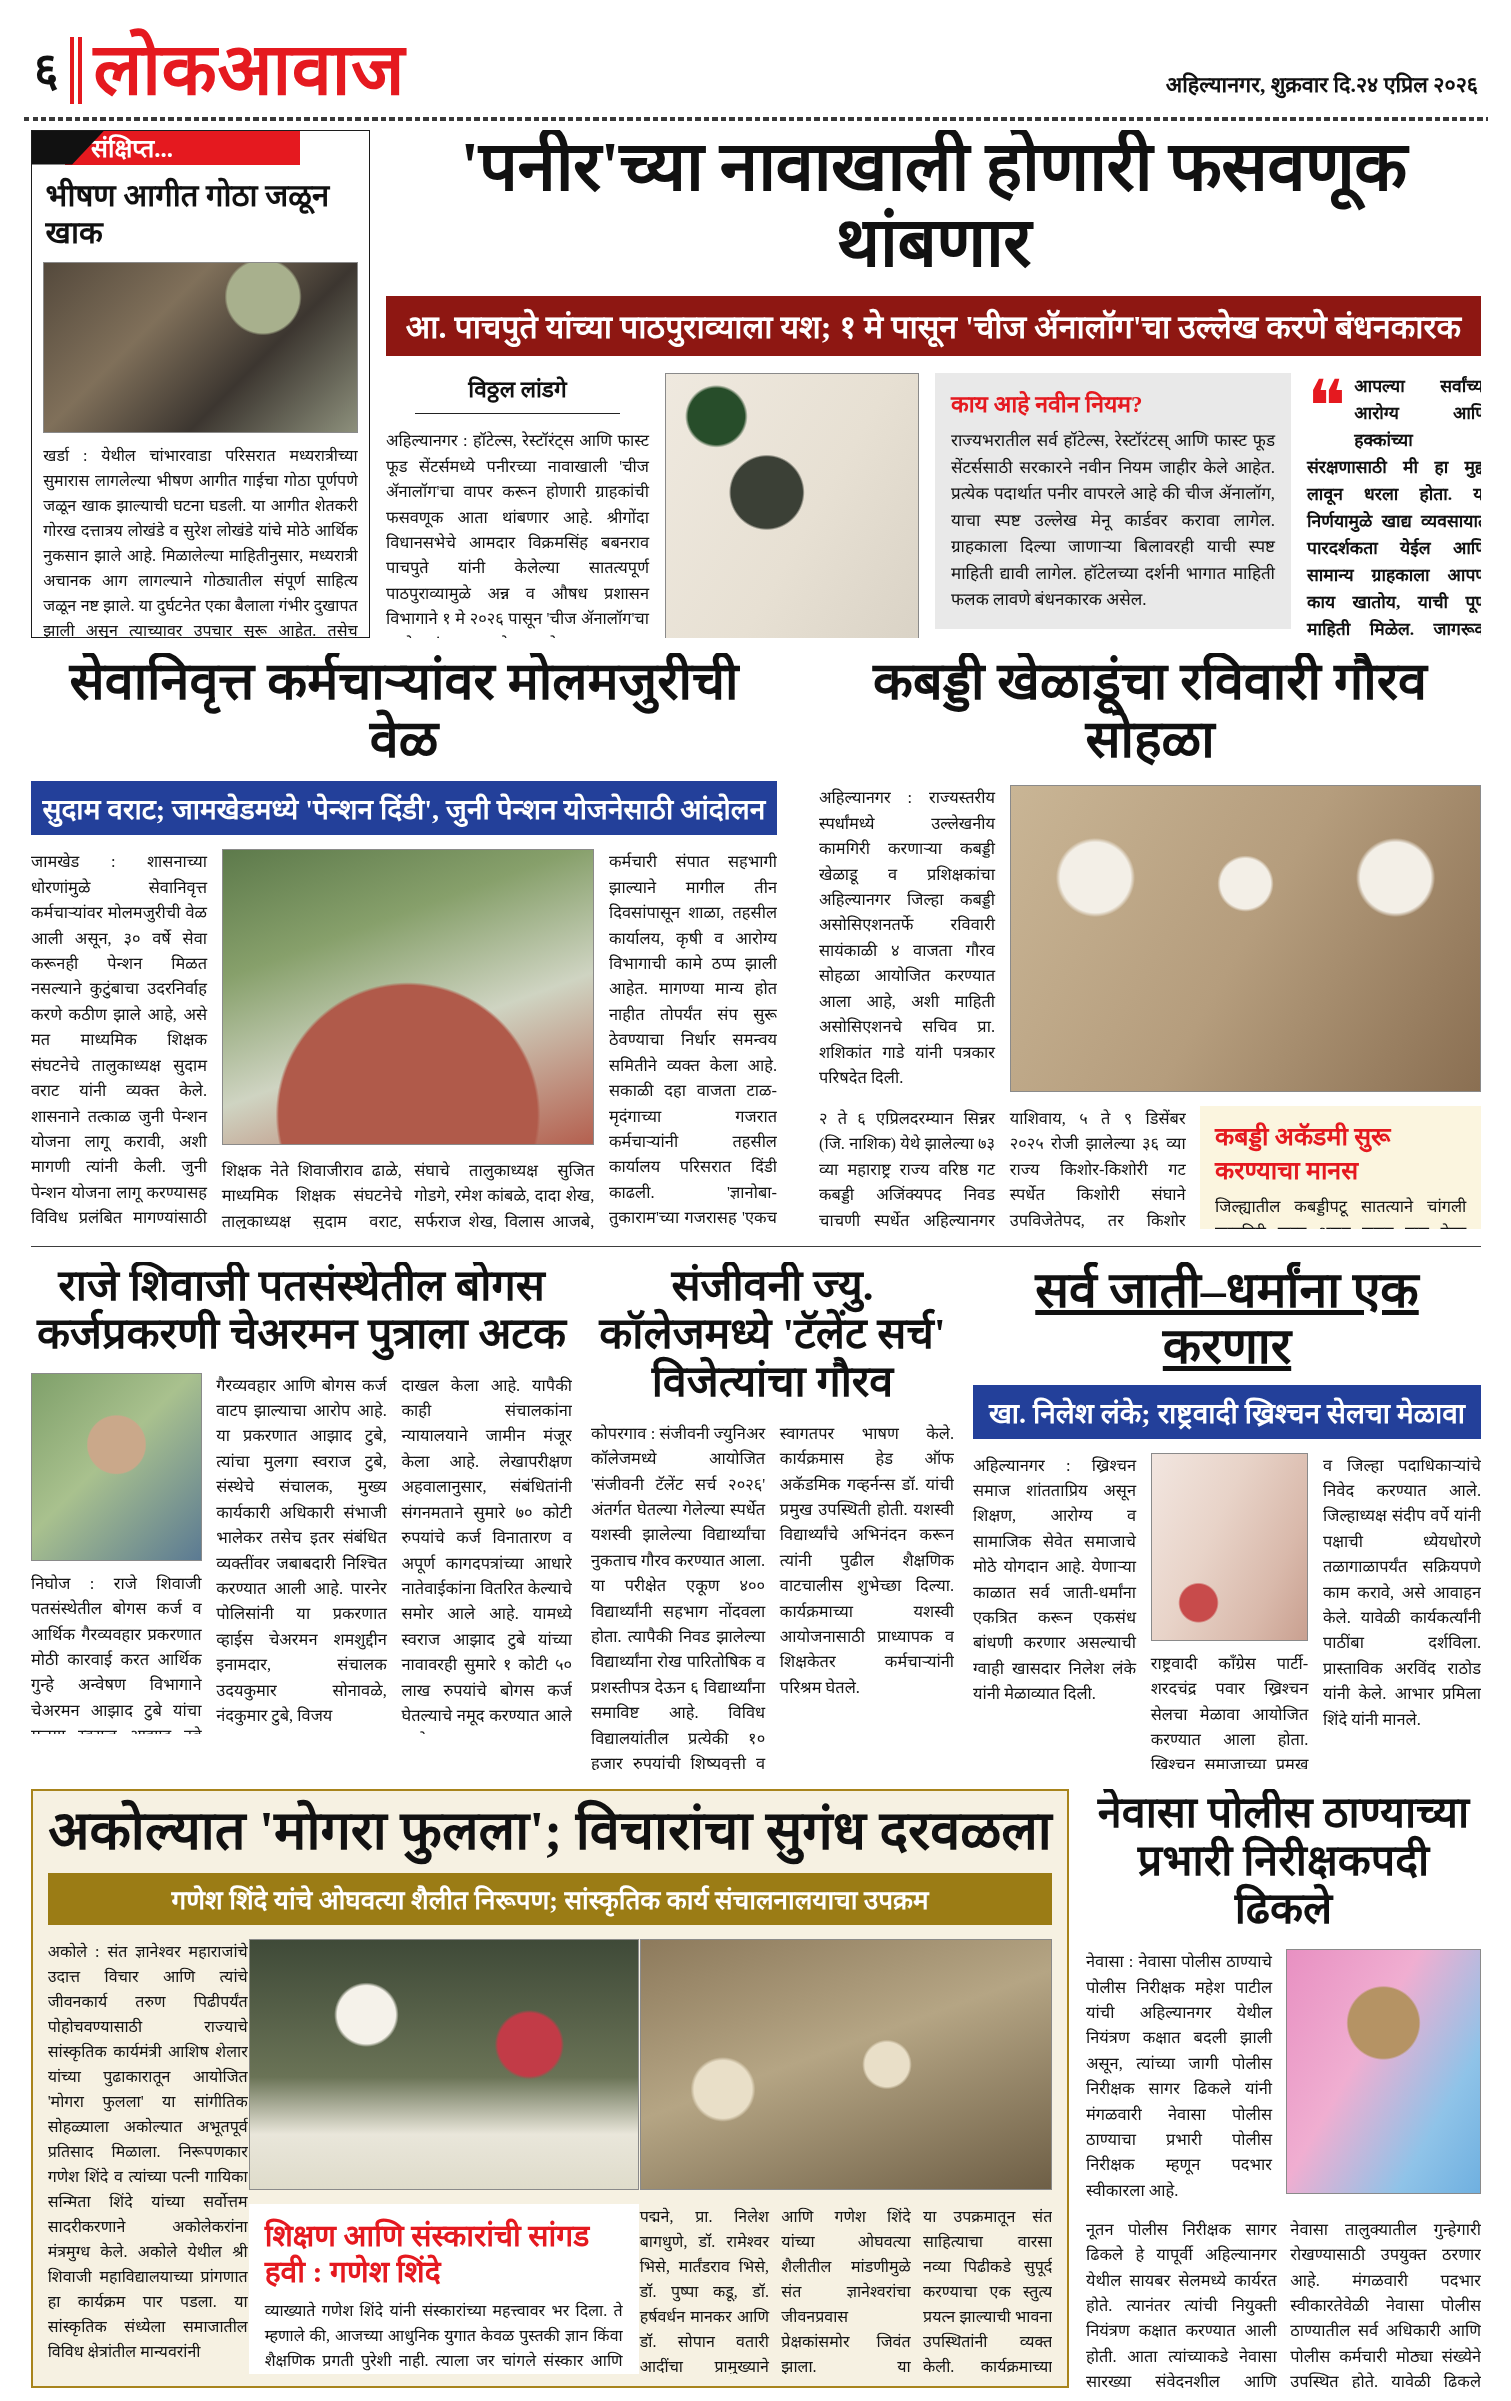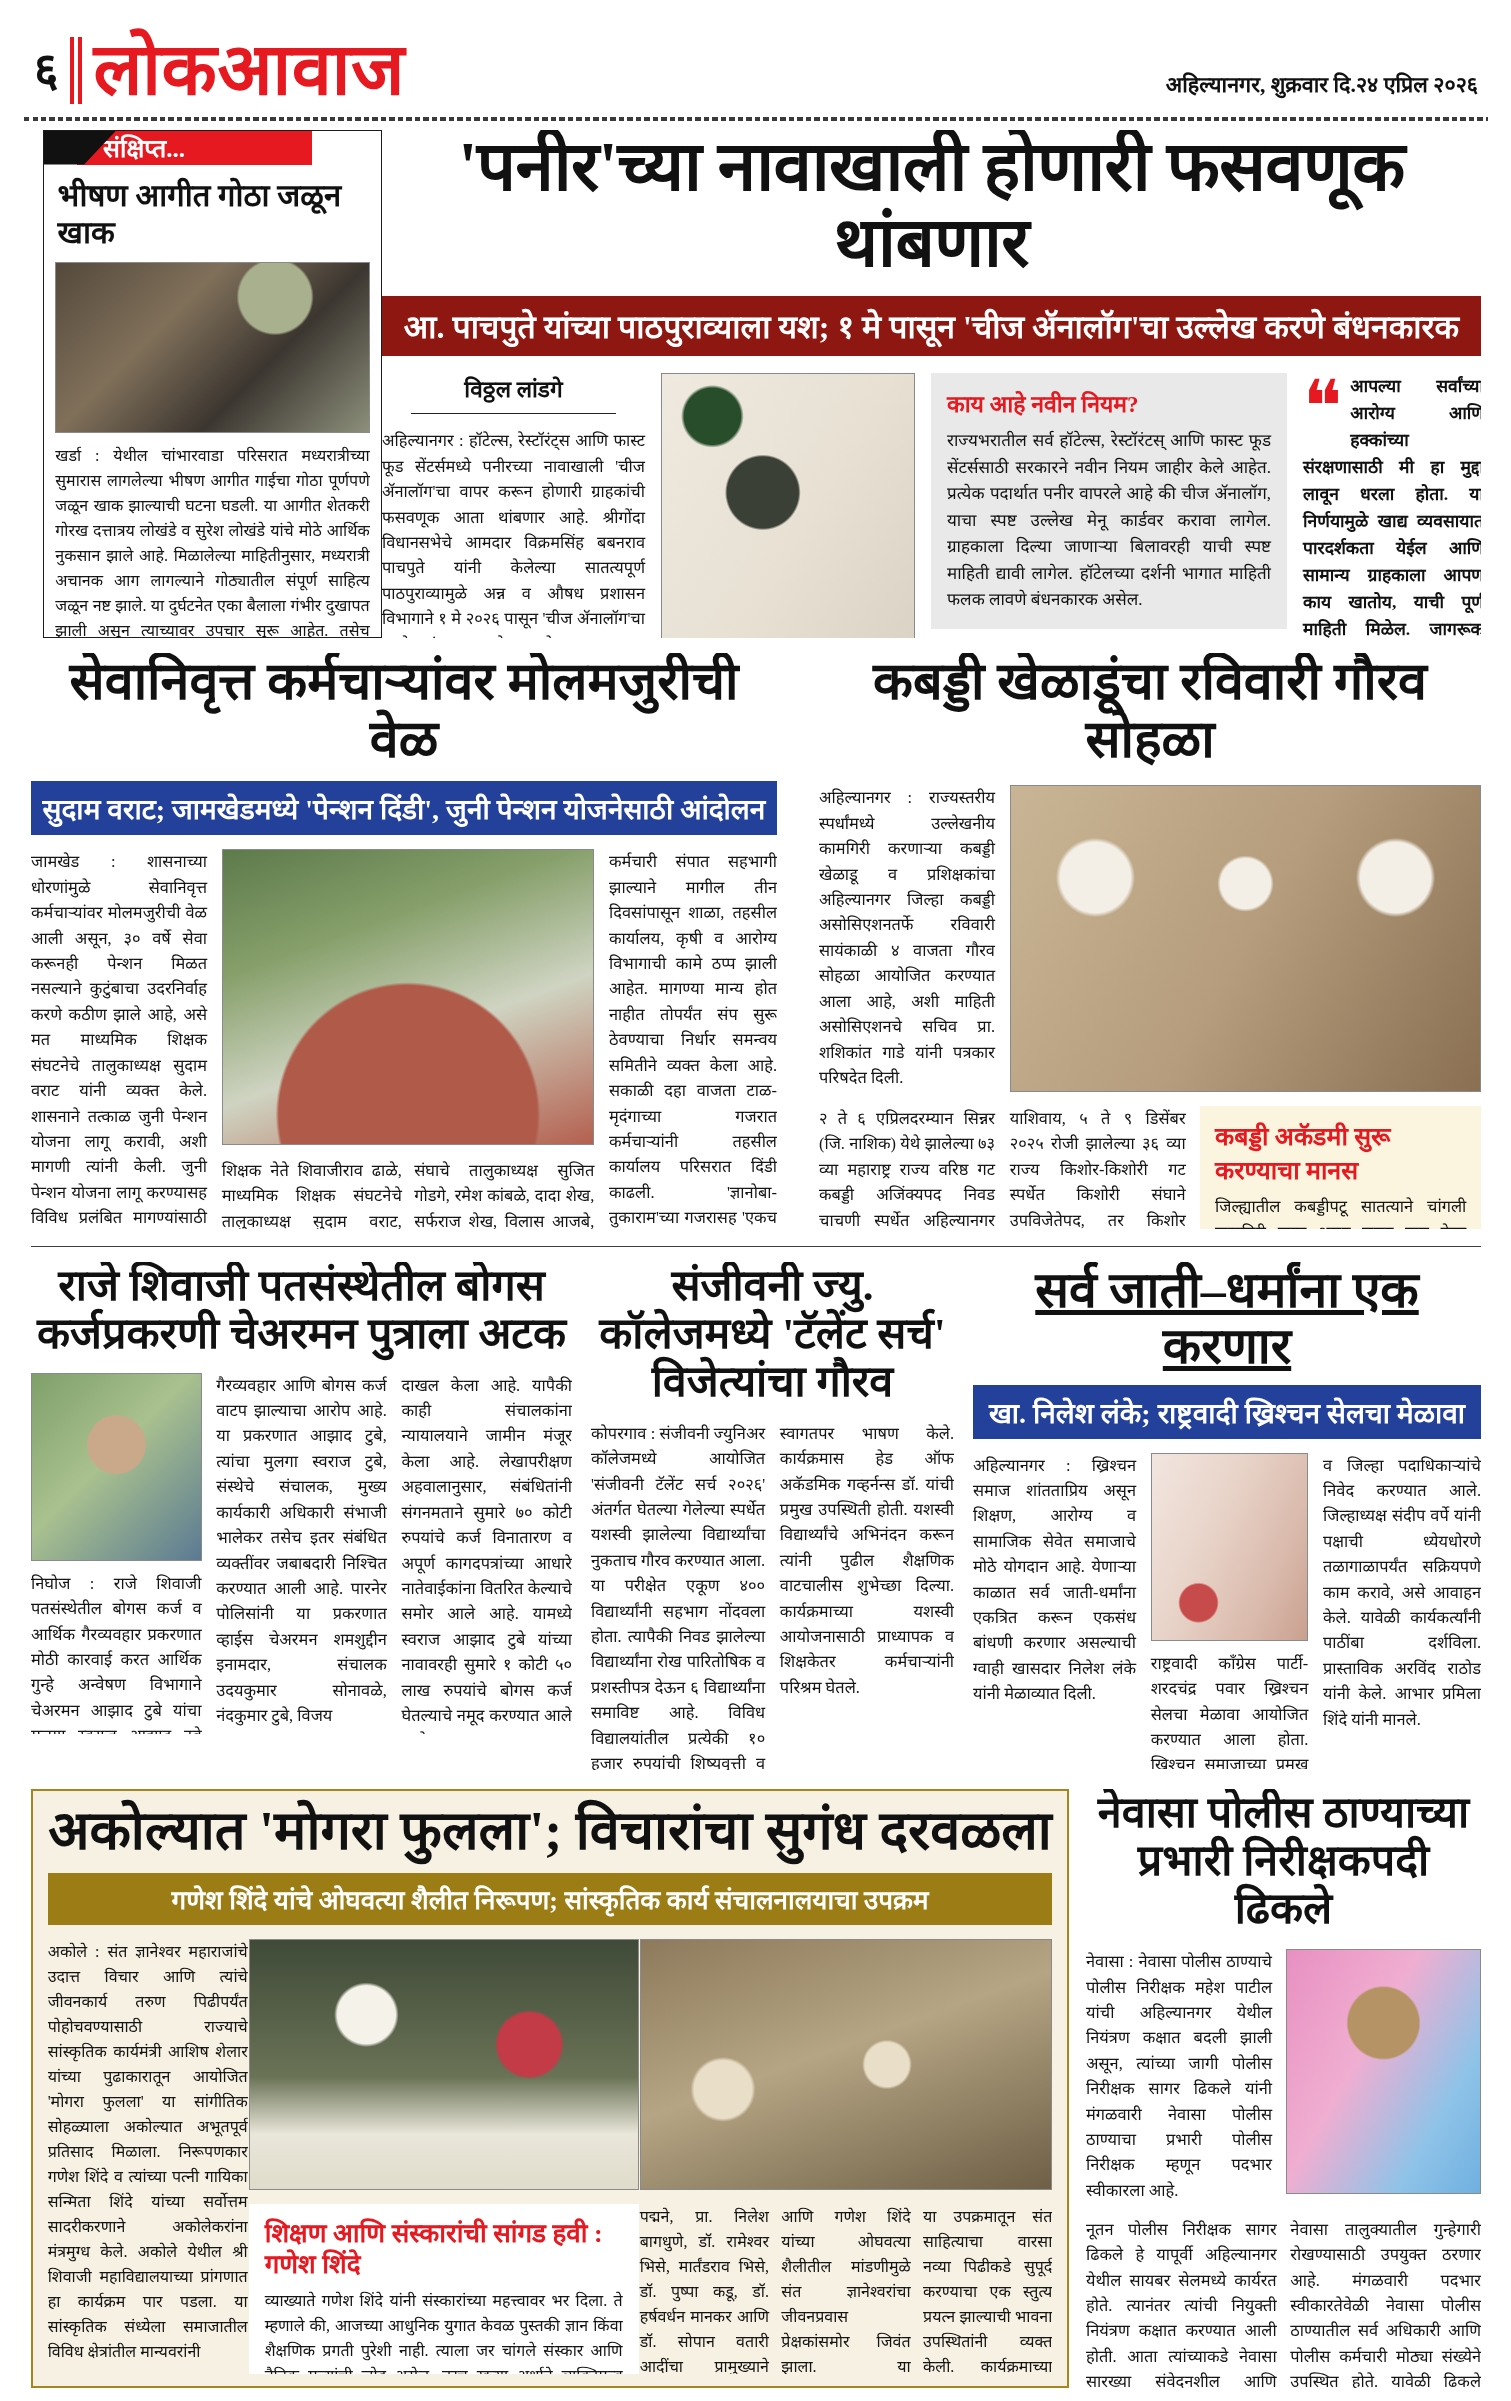--- a/index.html
+++ b/index.html
@@ -16,21 +16,21 @@
   .logo{font-size:72px;font-weight:800;color:#e5191f;line-height:1;letter-spacing:0.6px;}
   .dateline{font-size:21.5px;font-weight:700;color:#111;padding-bottom:8px;}
   .dotted{margin:11.3px 24px 0;height:4px;
           background:repeating-linear-gradient(90deg,#3a3a3a 0 5.1px,transparent 5.1px 8.5px);}
 
   .content{margin:9px 31px 0;}
   .body-text{font-size:16.4px;line-height:25.4px;text-align:justify;color:#141414;}
   .ph{border:0.6px solid #8a8a8a;position:relative;overflow:hidden;}
 
   
-  .bandA{display:flex;margin-top:8px;height:508px;overflow:hidden;margin-left:12px;}
+  .bandA{display:flex;gap:16px;margin-top:8px;height:508px;overflow:hidden;}
   .brief{width:339px;border:1.7px solid #1c1c1c;padding:0 11.3px 4.5px;box-sizing:border-box;overflow:hidden;}
   .ribbon-wrap{display:flex;height:35px;margin:-1.7px -11.3px 0;}
   .ribbon-black{width:73px;background:#111;clip-path:polygon(0 0,100% 0,55% 100%,0 100%);}
   .ribbon-red{flex:0 0 62%;background:#e5191f;color:#fff;font-size:25px;font-weight:800;
               display:flex;align-items:center;padding-left:26px;margin-left:-40px;}
   .brief-headline{font-size:31px;font-weight:800;line-height:1.18;margin:13.6px 2.3px 10.2px;}
   .brief-photo{height:169px;background:
       radial-gradient(circle at 70% 20%,#a8b08d 0 14%,transparent 15%),
       linear-gradient(135deg,#54493c 0%,#80705a 35%,#3c3630 65%,#8d907c 100%);margin-bottom:10.2px;}
   .brief .body-text{font-size:16px;line-height:25px;}
@@ -105,21 +105,21 @@
   .mogra-grid{margin-top:14.7px;display:grid;grid-template-columns:200px 390px 1fr;gap:1px;flex:1;overflow:hidden;}
   .stage-photo{height:249px;margin-bottom:13.6px;background:
       radial-gradient(circle at 30% 30%,#f5f2ea 0 9%,transparent 10%),
       radial-gradient(circle at 72% 42%,#c23b47 0 10%,transparent 11%),
       linear-gradient(180deg,#3f4a38 0%,#6a7356 55%,#e9e6da 78%,#dfdccb 100%);}
   .aud-photo{height:249px;margin-bottom:13.6px;background:
       radial-gradient(circle at 20% 60%,#e9dfc8 0 8%,transparent 9%),
       radial-gradient(circle at 60% 50%,#e9dfc8 0 8%,transparent 9%),
       linear-gradient(160deg,#8d7a5c 0%,#b5a584 45%,#6e5f46 100%);}
   .insetbox{background:#ffffff;padding:13.6px 16px;}
-  .inset-title{color:#e5191f;font-size:26px;font-weight:800;margin-bottom:8px;line-height:1.2;}
+  .inset-title{color:#e5191f;font-size:30px;font-weight:800;margin-bottom:8px;line-height:1.2;}
   .mogra-minis{display:grid;grid-template-columns:1fr 1fr 1fr;gap:12.4px;}
   .mogra .body-text{font-size:16px;line-height:25px;}
 
   .nevasa{width:395px;overflow:hidden;}
   .nevasa .sec-headline{font-size:43px;}
   .nev-grid1{display:grid;grid-template-columns:186px 1fr;gap:13.6px;margin-top:16px;}
   .nev-photo{height:243px;background:
       radial-gradient(circle at 50% 30%,#b59364 0 18%,transparent 19%),
       linear-gradient(120deg,#e890c2 0%,#f0aed1 40%,#8fc3e8 75%,#6fb0e0 100%);}
   .nev-grid2{display:grid;grid-template-columns:1fr 1fr;gap:13.6px;margin-top:13.6px;height:316px;overflow:hidden;}

